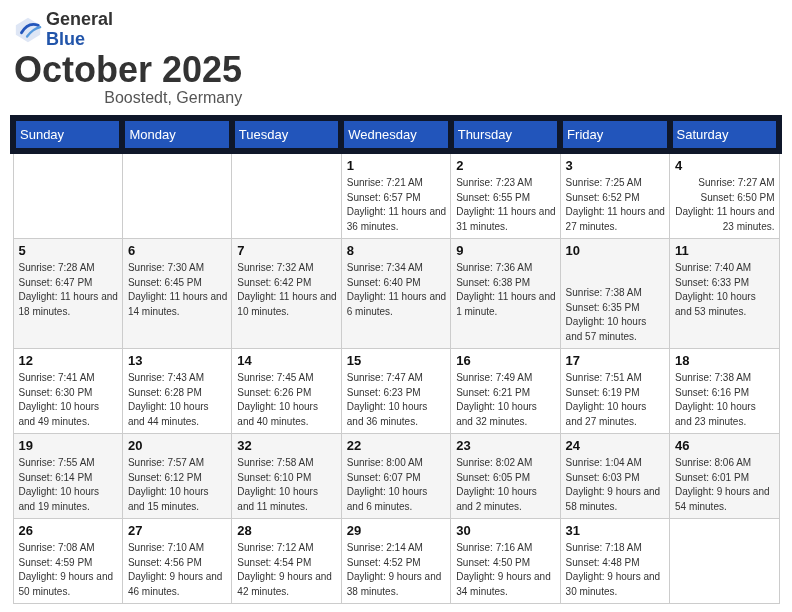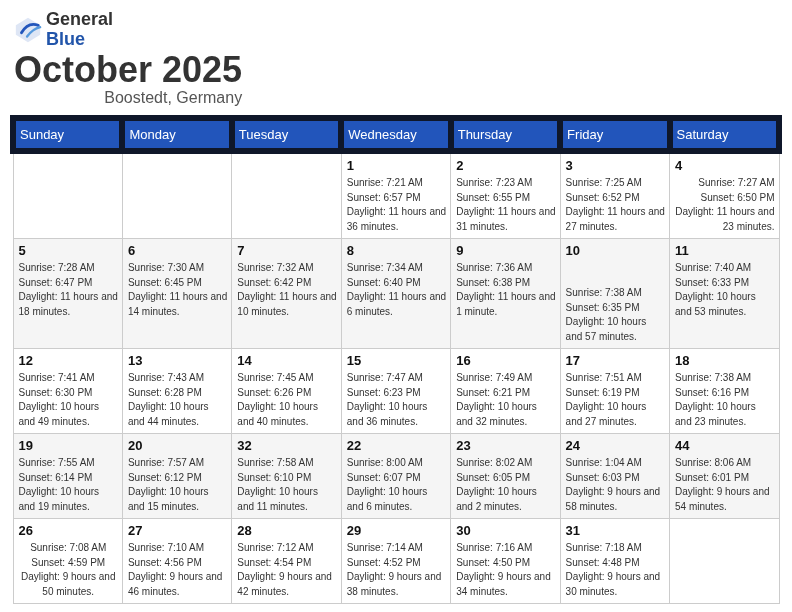--- a/index.html
+++ b/index.html
@@ -278,48 +278,48 @@
 Sunset: 6:05 PM
 Daylight: 10 hours and 2 minutes.</div>
         </td>
         <td>
           <div class="day-number">24</div>
           <div class="day-info" style="white-space: pre-line;">Sunrise: 1:04 AM
 Sunset: 6:03 PM
 Daylight: 9 hours and 58 minutes.</div>
         </td>
         <td>
-          <div class="day-number">44</div>
+          <div class="day-number">46</div>
           <div class="day-info" style="white-space: pre-line;">Sunrise: 8:06 AM
 Sunset: 6:01 PM
 Daylight: 9 hours and 54 minutes.</div>
         </td>
       </tr>
       <tr>
         <td>
           <div class="day-number">26</div>
-          <div class="day-info" style="white-space: pre-line; text-align: center;">Sunrise: 7:08 AM
+          <div class="day-info" style="white-space: pre-line;">Sunrise: 7:08 AM
 Sunset: 4:59 PM
 Daylight: 9 hours and 50 minutes.</div>
         </td>
         <td>
           <div class="day-number">27</div>
           <div class="day-info" style="white-space: pre-line;">Sunrise: 7:10 AM
 Sunset: 4:56 PM
 Daylight: 9 hours and 46 minutes.</div>
         </td>
         <td>
           <div class="day-number">28</div>
           <div class="day-info" style="white-space: pre-line;">Sunrise: 7:12 AM
 Sunset: 4:54 PM
 Daylight: 9 hours and 42 minutes.</div>
         </td>
         <td>
           <div class="day-number">29</div>
-          <div class="day-info" style="white-space: pre-line;">Sunrise: 7:14 AM
+          <div class="day-info" style="white-space: pre-line;">Sunrise: 2:14 AM
 Sunset: 4:52 PM
 Daylight: 9 hours and 38 minutes.</div>
         </td>
         <td>
           <div class="day-number">30</div>
           <div class="day-info" style="white-space: pre-line;">Sunrise: 7:16 AM
 Sunset: 4:50 PM
 Daylight: 9 hours and 34 minutes.</div>
         </td>
         <td>

